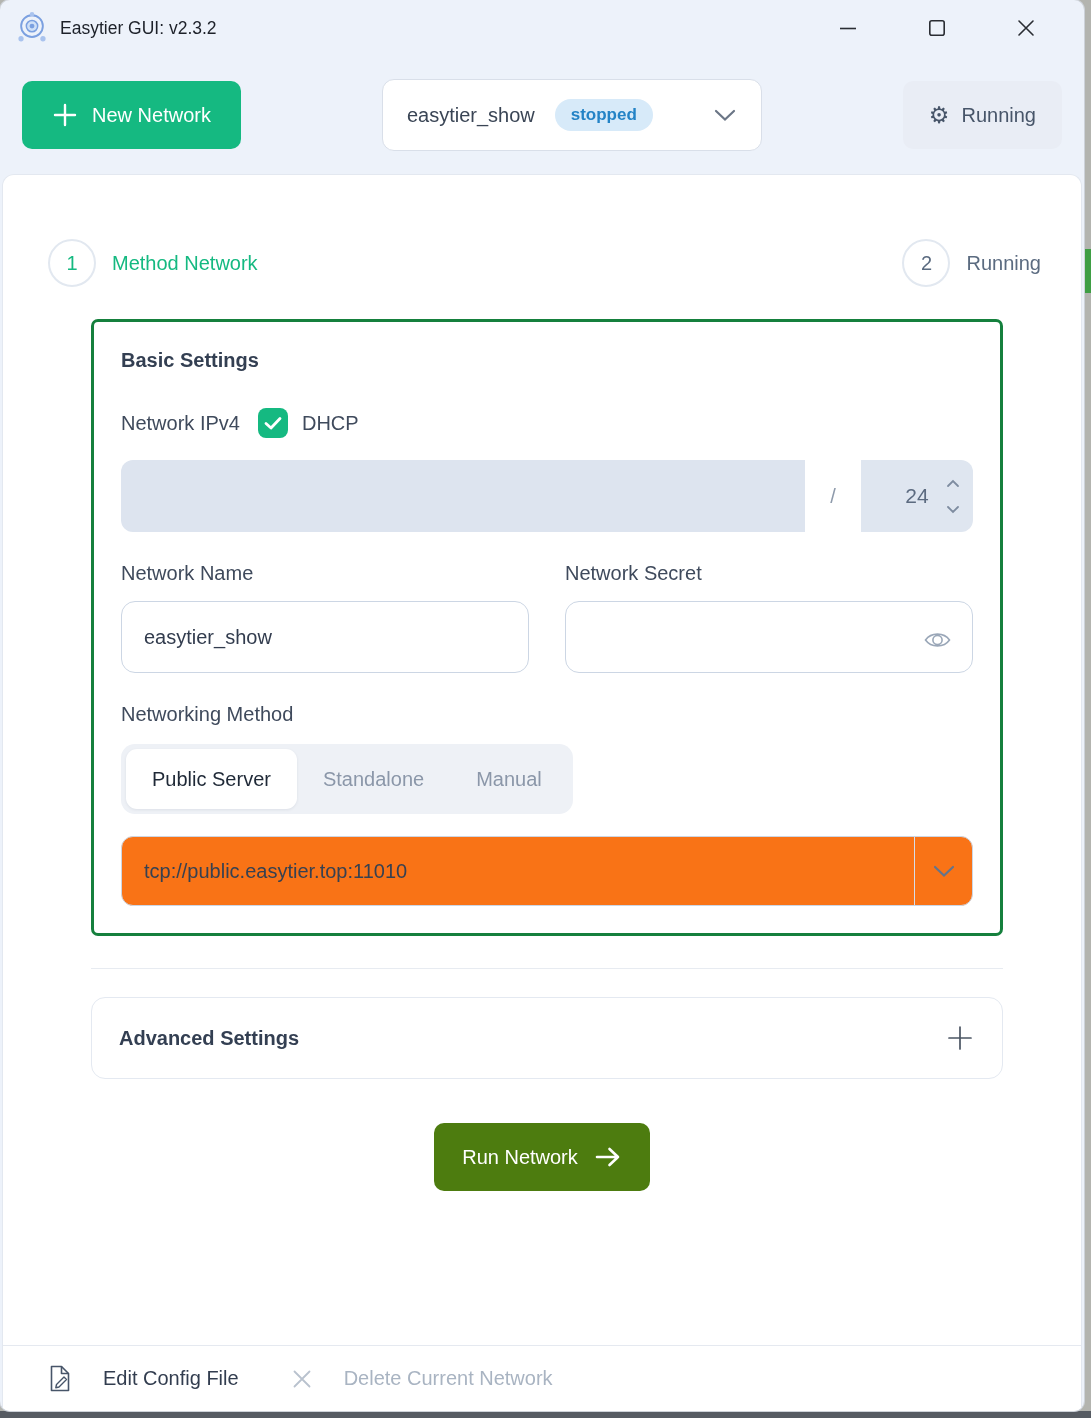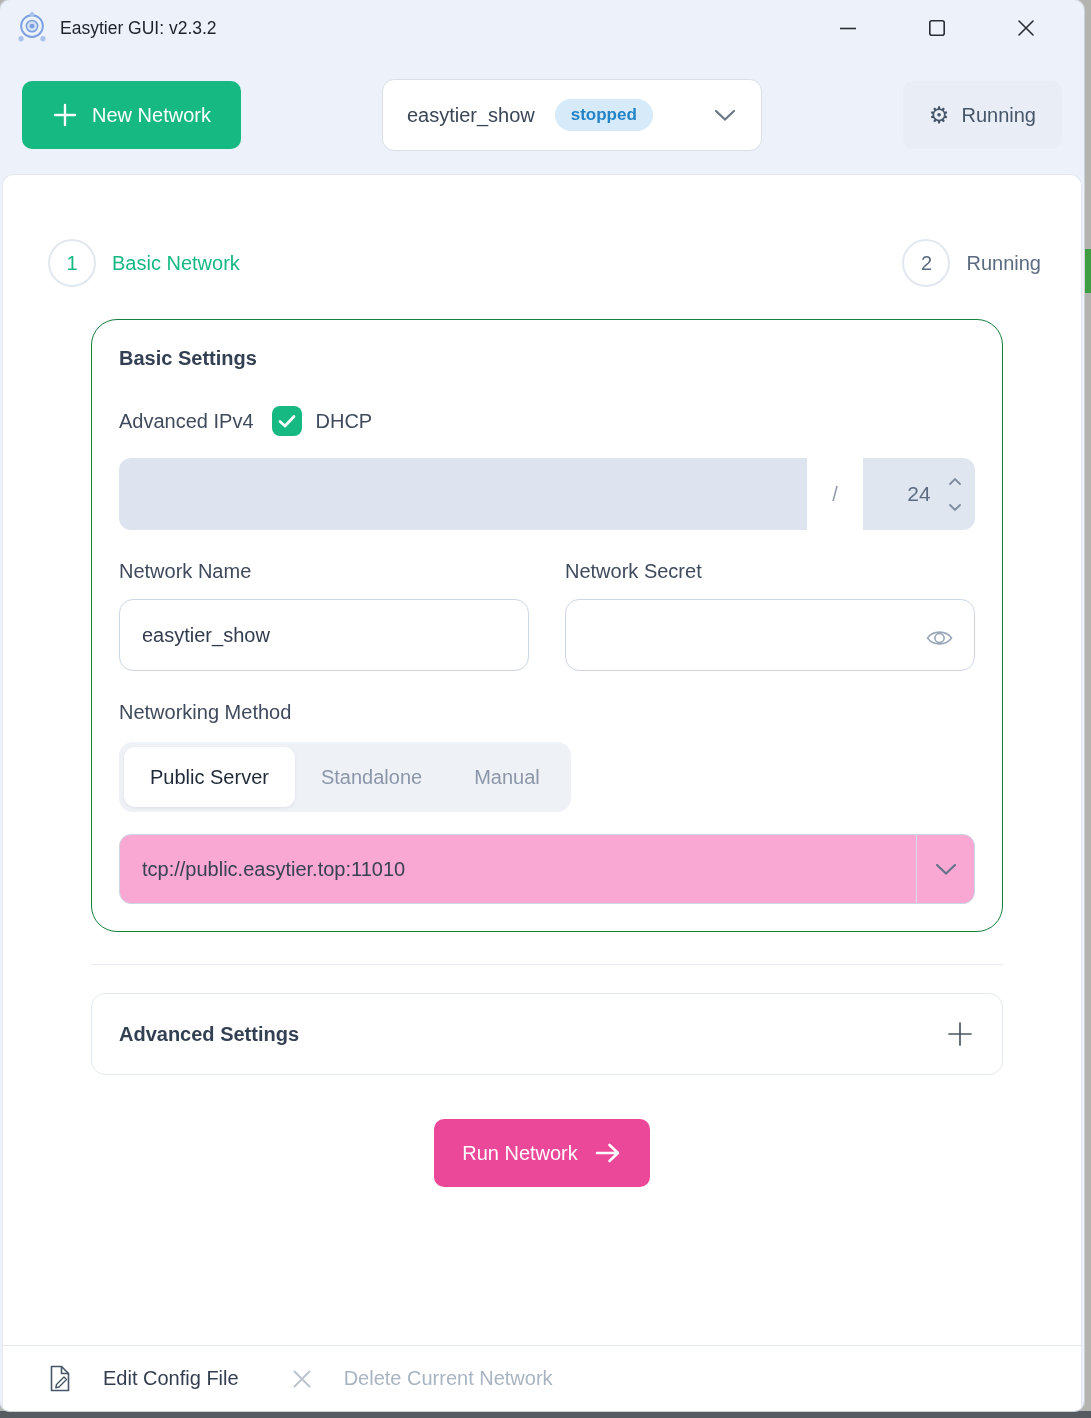--- a/index.html
+++ b/index.html
@@ -70,21 +70,21 @@
     width:48px; height:48px; border-radius:50%; border:2px solid #e2e8f0;
     display:flex; align-items:center; justify-content:center; font-size:20px; background:#fff;
   }
   .step.active .step-circle { color:#15b981; }
   .step.active .step-label { color:#15b981; }
   .step.inactive .step-circle { color:#5b6b80; }
   .step.inactive .step-label { color:#5b6b80; }
   .step-label { font-size:20px; }
 
   
-  .card { margin:32px 78px 0 88px; border:1px solid #15803d; border-radius:26px; padding:27px; background:#fff; }
+  .card { margin:32px 78px 0 88px; border:3px solid #15803d; border-radius:7px; padding:27px; background:#fff; }
   .card-title { font-size:20px; font-weight:700; color:#333f52; }
 
   .row-virtual { display:flex; align-items:center; gap:14px; margin-top:36px; font-size:20px; color:#3f4a5c; }
   .checkbox {
     width:30px; height:30px; background:#15b981; border-radius:8px;
     display:flex; align-items:center; justify-content:center; margin-left:4px;
   }
 
   .ip-row { display:flex; margin-top:22px; height:72px; border-radius:12px; overflow:hidden; }
   .ip-main { flex:1; background:#dde4ef; }
@@ -102,31 +102,31 @@
     display:flex; align-items:center; padding:0 22px; font-size:20px; color:#323c4e;
   }
   .secret-wrap { position:relative; }
   .secret-wrap .eye { position:absolute; right:22px; top:50%; margin-top:3px; transform:translateY(-50%); display:flex; }
 
   .method-label { margin-top:30px; }
   .segment { margin-top:18px; display:inline-flex; background:#eef1f6; border-radius:14px; padding:5px; align-items:center;justify-content:flex-end; }
   .seg-item { padding:0 26px; height:60px; display:flex; align-items:center; font-size:20px; color:#8b97a9; border-radius:11px; }
   .seg-item.active { background:#fff; color:#1f2937; box-shadow:0 1px 3px rgba(30,41,59,.08); }
 
-  .url-select { margin-top:22px; height:70px; border:1px solid #ccd6e4; border-radius:12px; display:flex; overflow:hidden; background:#f9a8d4; }
+  .url-select { margin-top:22px; height:70px; border:1px solid #ccd6e4; border-radius:12px; display:flex; overflow:hidden; background:#f97316; }
   .url-text { flex:1; display:flex; align-items:center; padding:0 22px; font-size:20px; color:#374151; }
   .url-chevron { width:58px; border-left:1px solid #d6dde8; display:flex; align-items:center; justify-content:center; color:#64748b; }
 
   .divider { height:1px; background:#e7ebf1; margin:32px 78px 0 88px; }
 
   .advanced { margin:28px 78px 0 88px; border:1px solid #e4e9f1; border-radius:14px; padding:25px 27px; display:flex; align-items:center; justify-content:space-between; background:#fff; }
 
   .run-row { text-align:center; margin-top:44px; }
   .btn-run {
-    height:68px; padding:0 28px; background:#ec4899; color:#fff; border:none; border-radius:10px;
+    height:68px; padding:0 28px; background:#4d7c0f; color:#fff; border:none; border-radius:10px;
     font-size:20px; font-family:inherit; display:inline-flex; align-items:center; gap:16px;justify-content:space-between;
   }
 
   .footer { margin-top:auto; border-top:1px solid #e5e9f0; height:66px; flex:0 0 auto; display:flex; align-items:center; padding:0 45px; }
   .footer-item { display:flex; align-items:center; gap:31px; font-size:20px; background:none; border:none; font-family:inherit; }
   .footer-item.edit { color:#323d4f; }
   .footer-item.delete { margin-left:52px; color:#a9b4c2; }
 </style>
 </head>
 <body>
@@ -189,33 +189,33 @@
       <span class="gear-glyph">⚙</span>
       <span>Running</span>
     </button>
   </div>
 
   <div class="main">
 
     <div class="steps">
       <div class="step active">
         <span class="step-circle">1</span>
-        <span class="step-label">Basic Network</span>
+        <span class="step-label">Method Network</span>
       </div>
       <div class="step inactive">
         <span class="step-circle">2</span>
         <span class="step-label">Running</span>
       </div>
     </div>
 
     <div class="card">
       <div class="card-title">Basic Settings</div>
 
       <div class="row-virtual">
-        <span>Advanced IPv4</span>
+        <span>Network IPv4</span>
         <span class="checkbox">
           <svg width="18" height="14" viewBox="0 0 18 14" fill="none">
               <path d="M2 7.5L7 12 16 2.5" stroke="#fff" stroke-width="2.8" stroke-linecap="round" stroke-linejoin="round"></path>
             </svg>
         </span>
         <span>DHCP</span>
       </div>
 
       <div class="ip-row">
         <div class="ip-main"></div>

